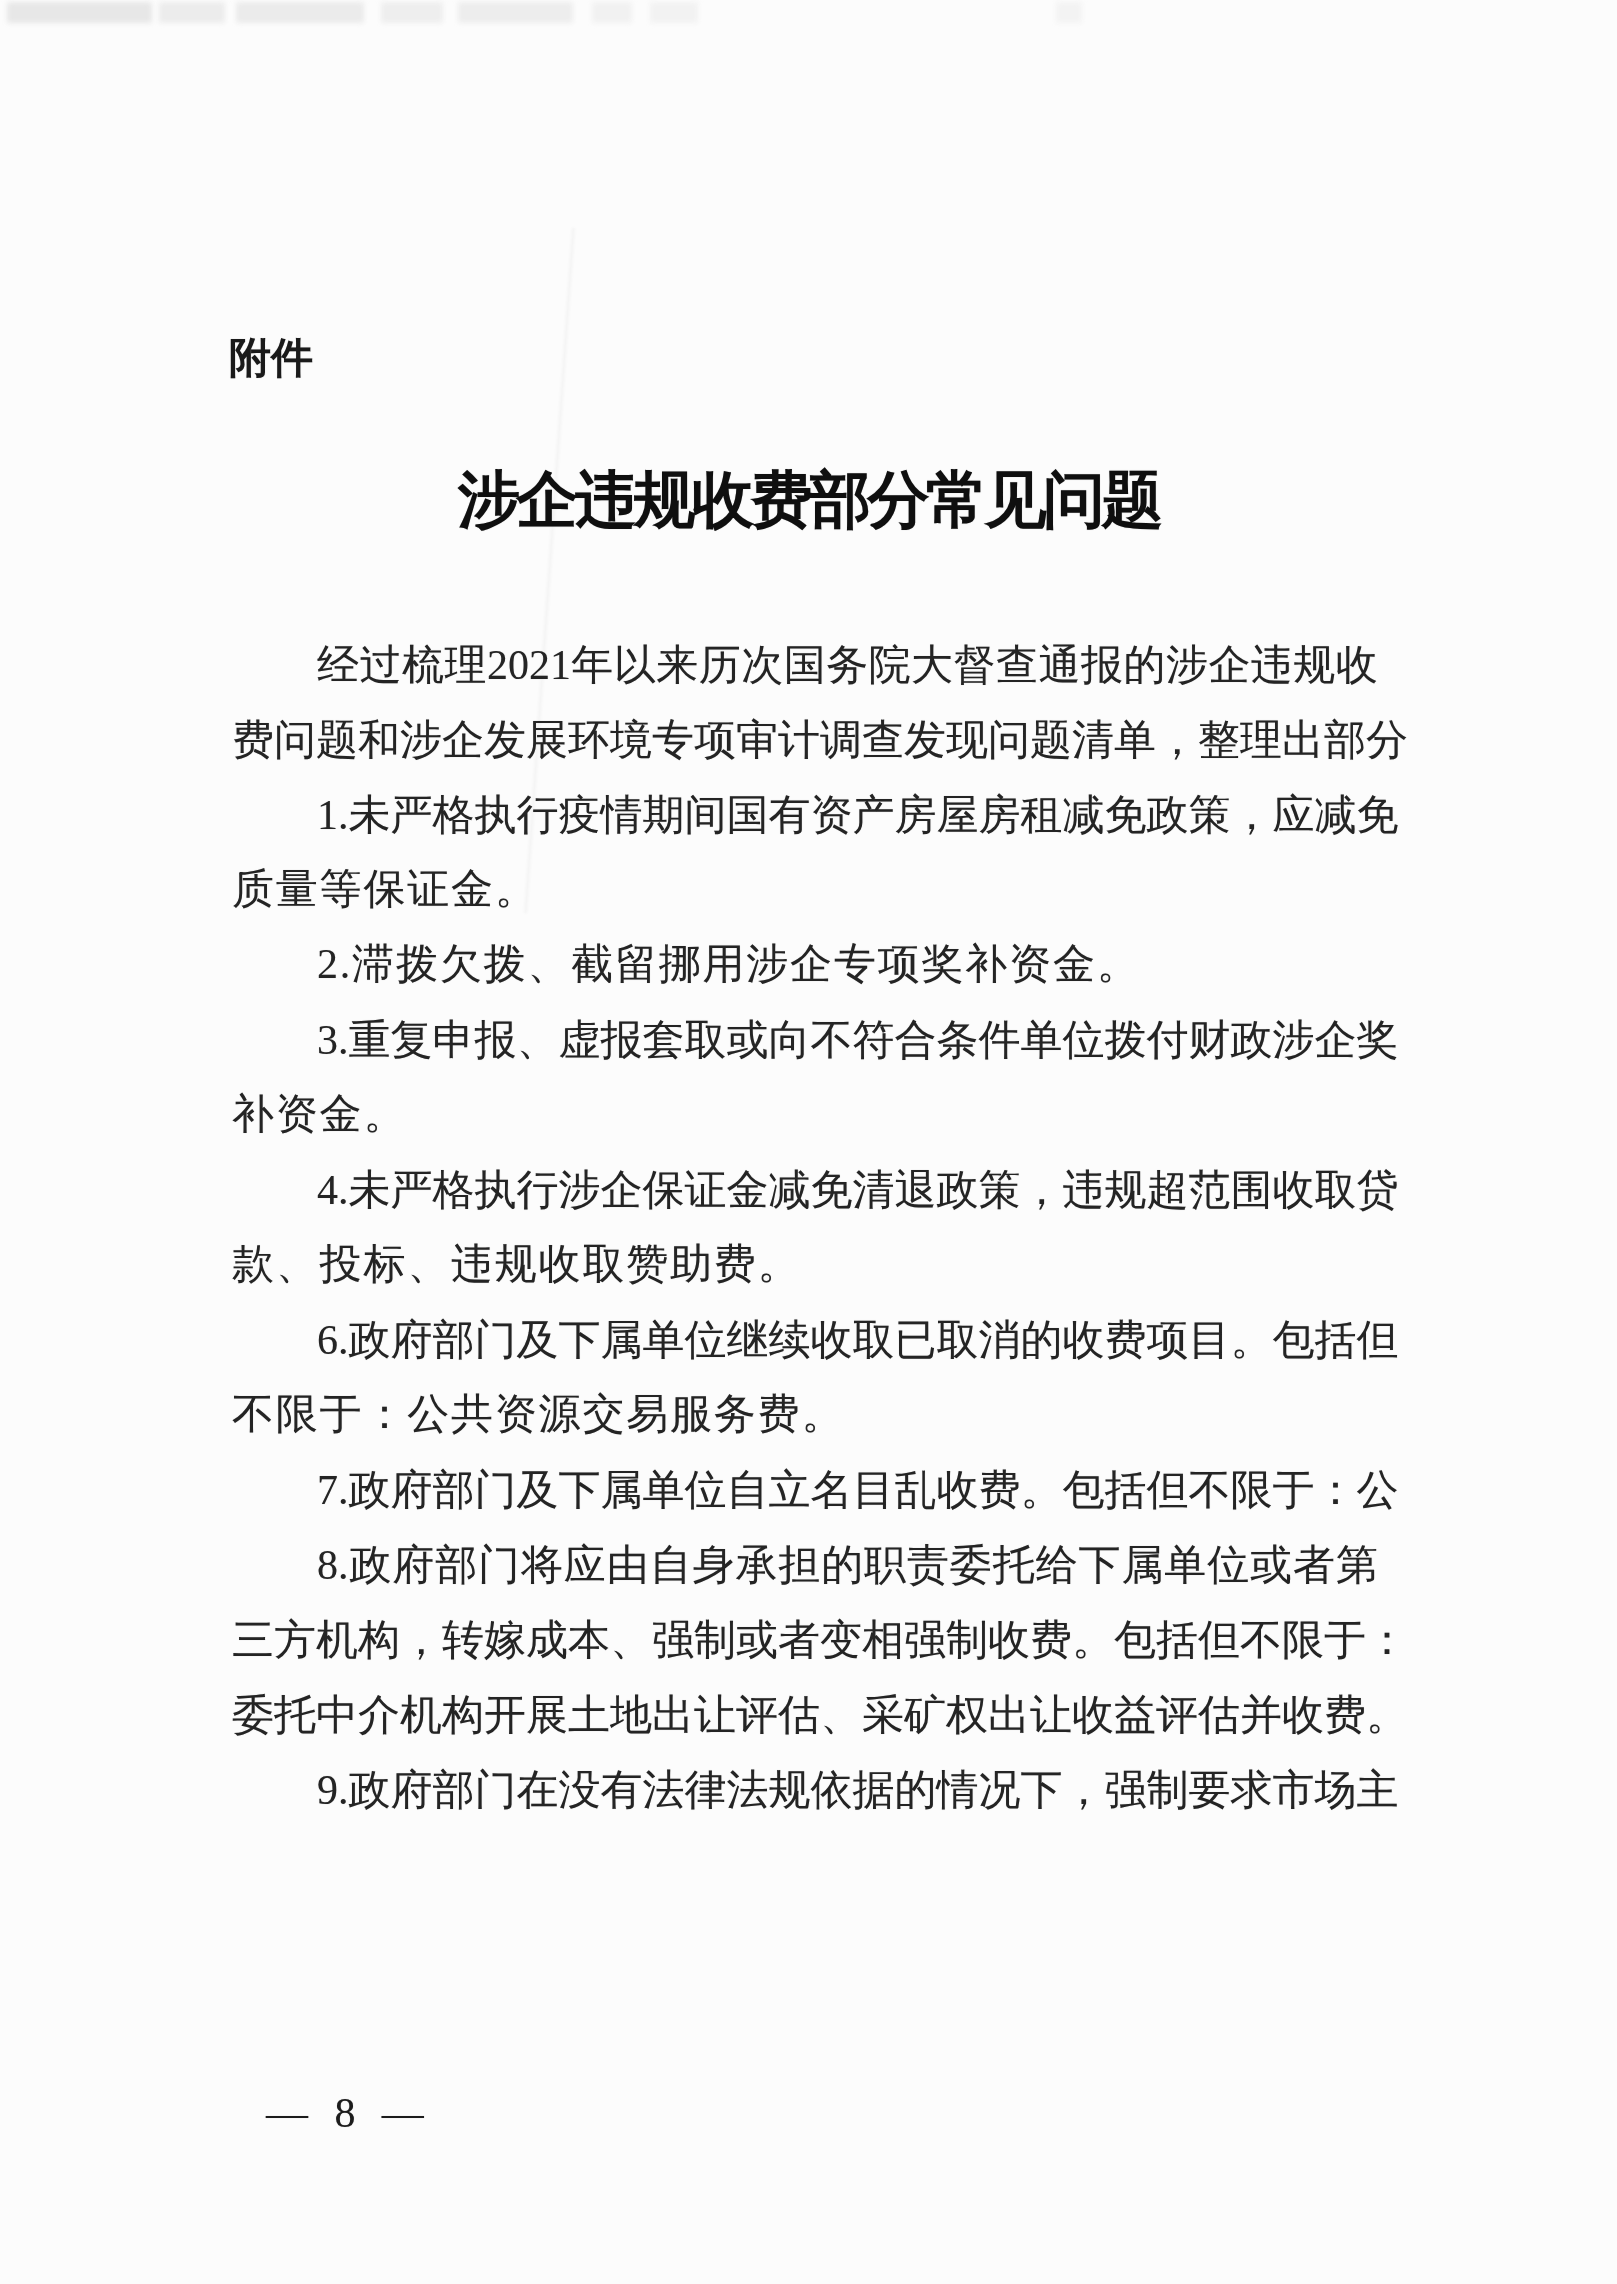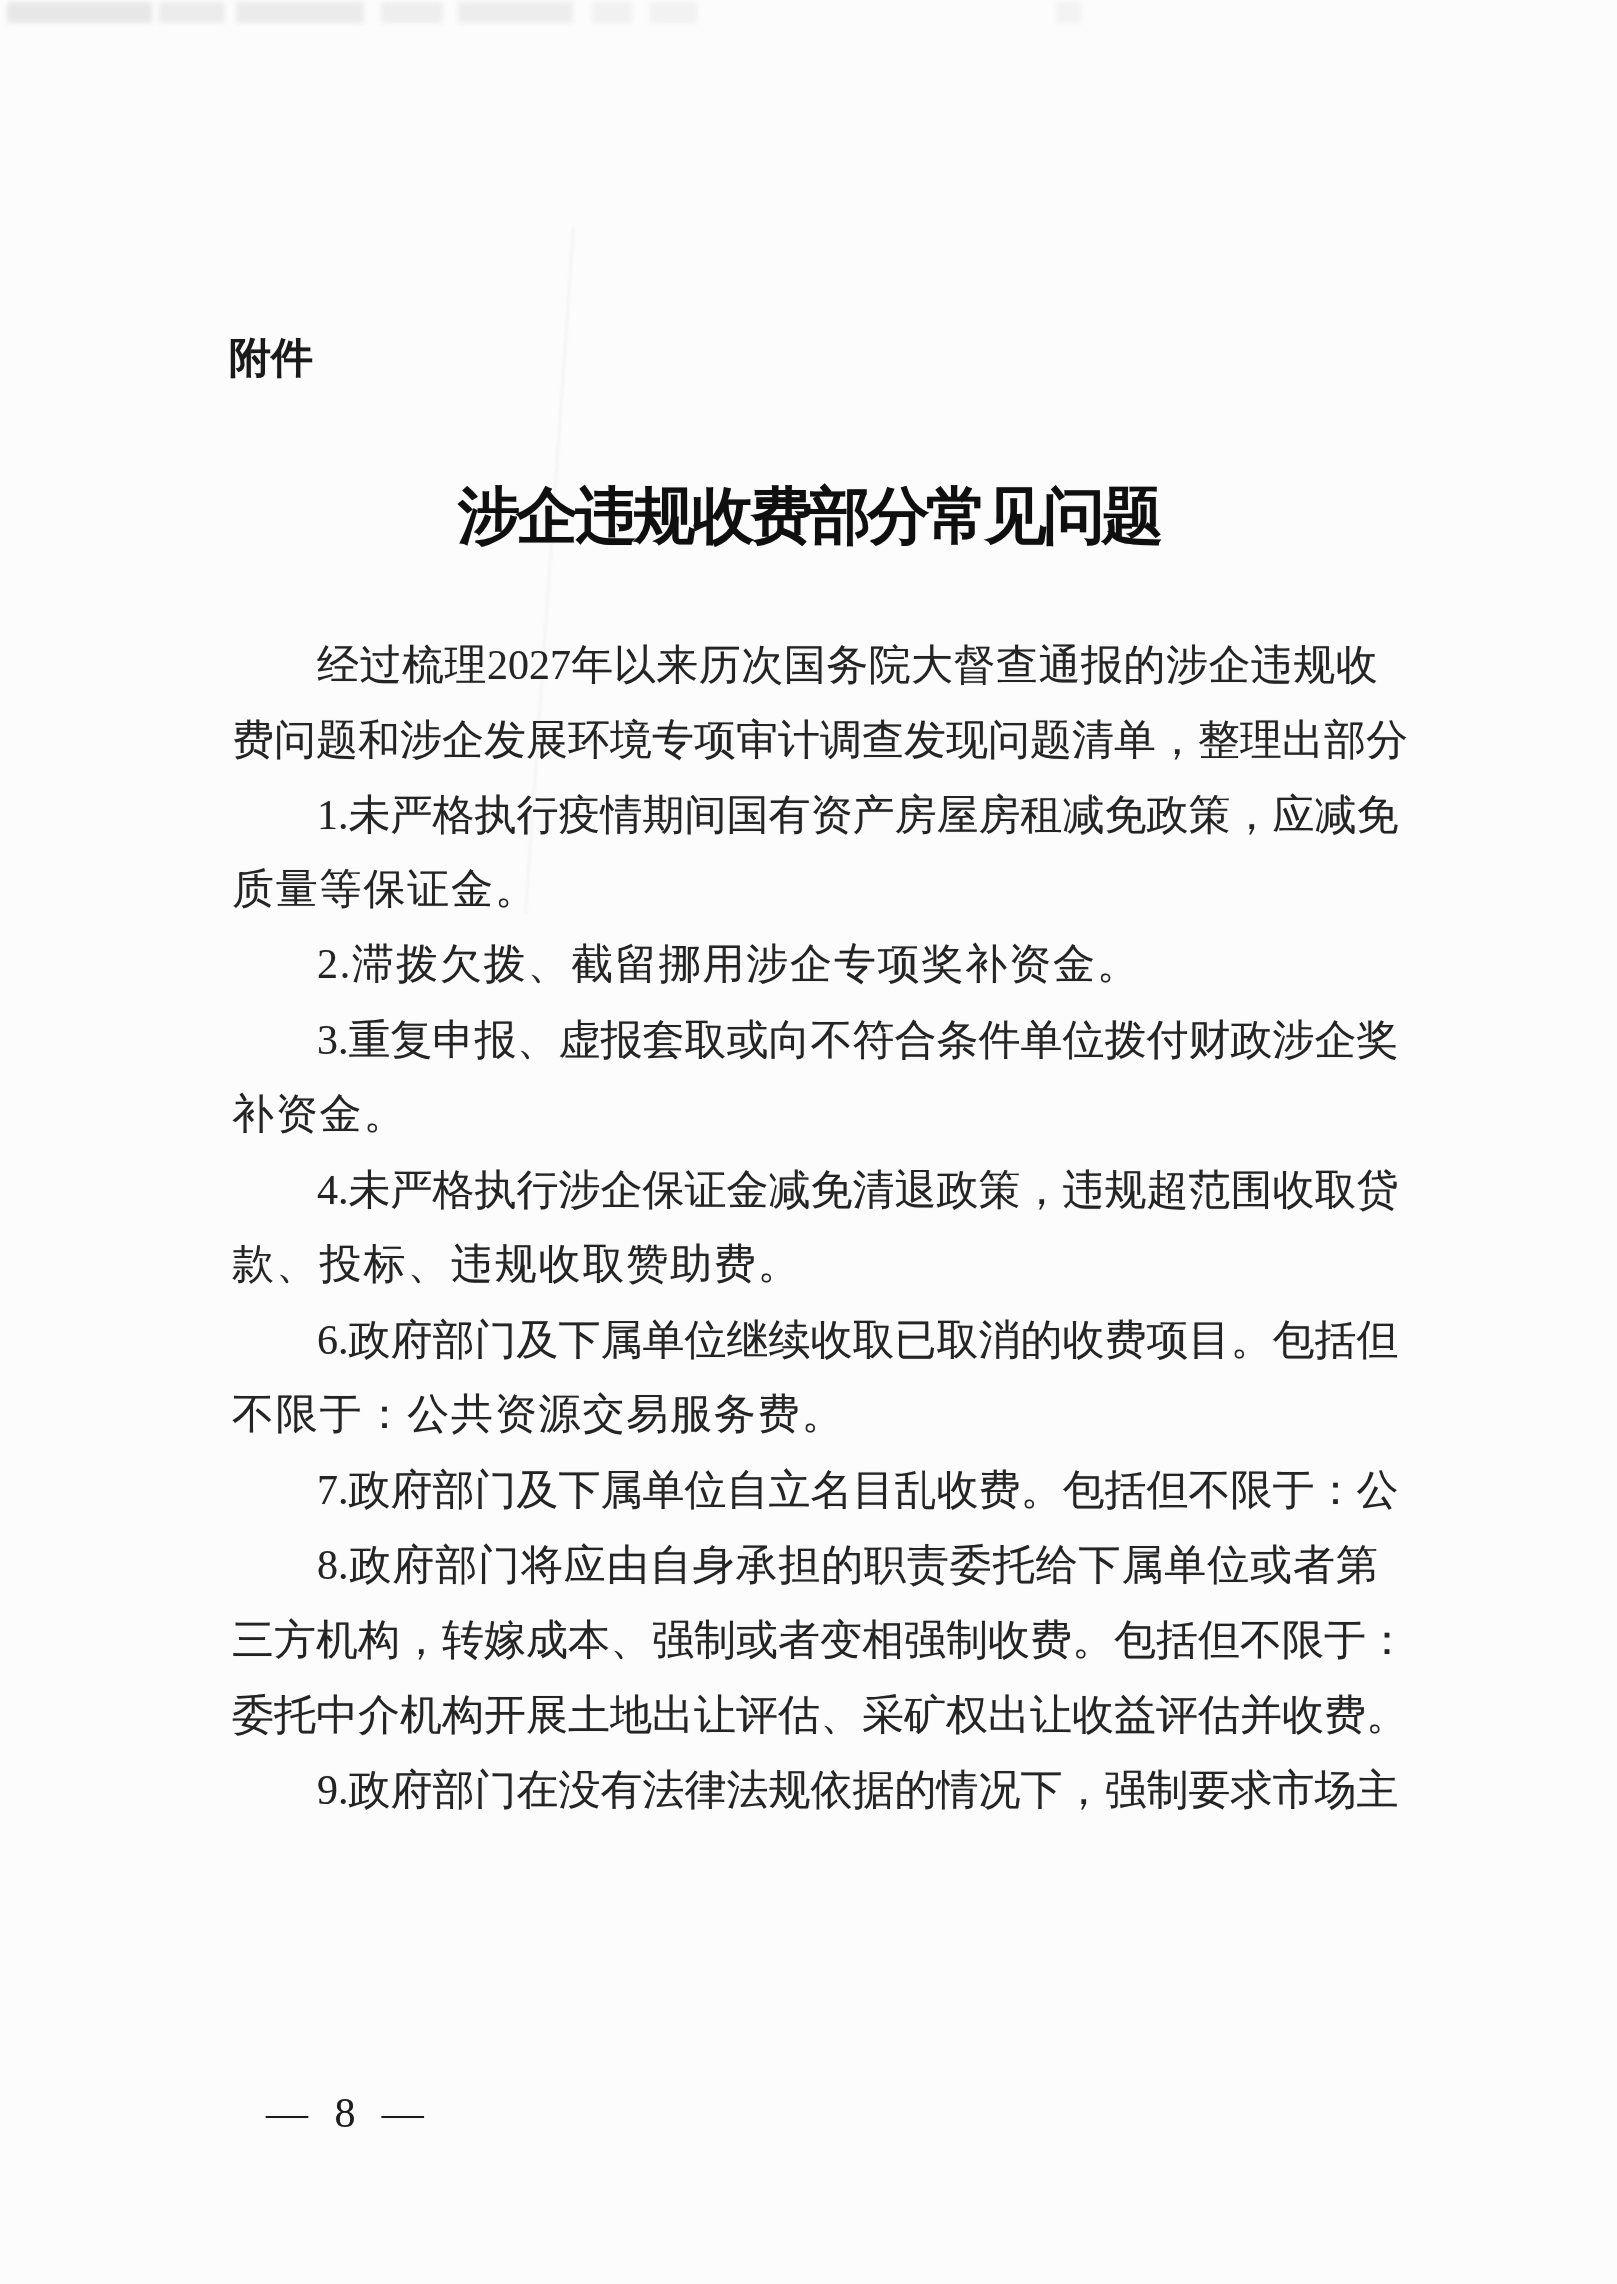--- a/index.html
+++ b/index.html
@@ -30,21 +30,21 @@
     filter: blur(0.9px);
   }
   .attach {
     position: absolute; left: 229px; top: 333px;
     font-family: "Liberation Sans", "DejaVu Sans", sans-serif;
     font-weight: bold; font-size: 42px; line-height: 49px;
     color: #1a1a1a;
     text-shadow: 0 0 0.9px rgba(0,0,0,.3);
   }
   .title {
-    position: absolute; left: 0; right: 0; top: 465px; margin: 16px;
+    position: absolute; left: 0; right: 0; top: 465px; margin: 0;
     text-align: center;
     font-size: 62px; line-height: 70px; font-weight: bold;
     letter-spacing: -3.5px;
     color: #0f0f0f;
     text-shadow: 0 0 0.9px rgba(0,0,0,.35);
   }
   .bodytext {
     position: absolute; left: 232px; top: 627px; width: 1146px;
   }
   .line {
@@ -88,21 +88,21 @@
   <div class="attach">附件</div>
 
   <h1 class="title">涉企违规收费部分常见问题</h1>
 
   <div class="bodytext">
     <div class="line fill indent">
         <span>经</span>
         <span>过</span>
         <span>梳</span>
         <span>理</span>
-        <span> 2027 </span>
+        <span> 2021 </span>
         <span>年</span>
         <span>以</span>
         <span>来</span>
         <span>历</span>
         <span>次</span>
         <span>国</span>
         <span>务</span>
         <span>院</span>
         <span>大</span>
         <span>督</span>

